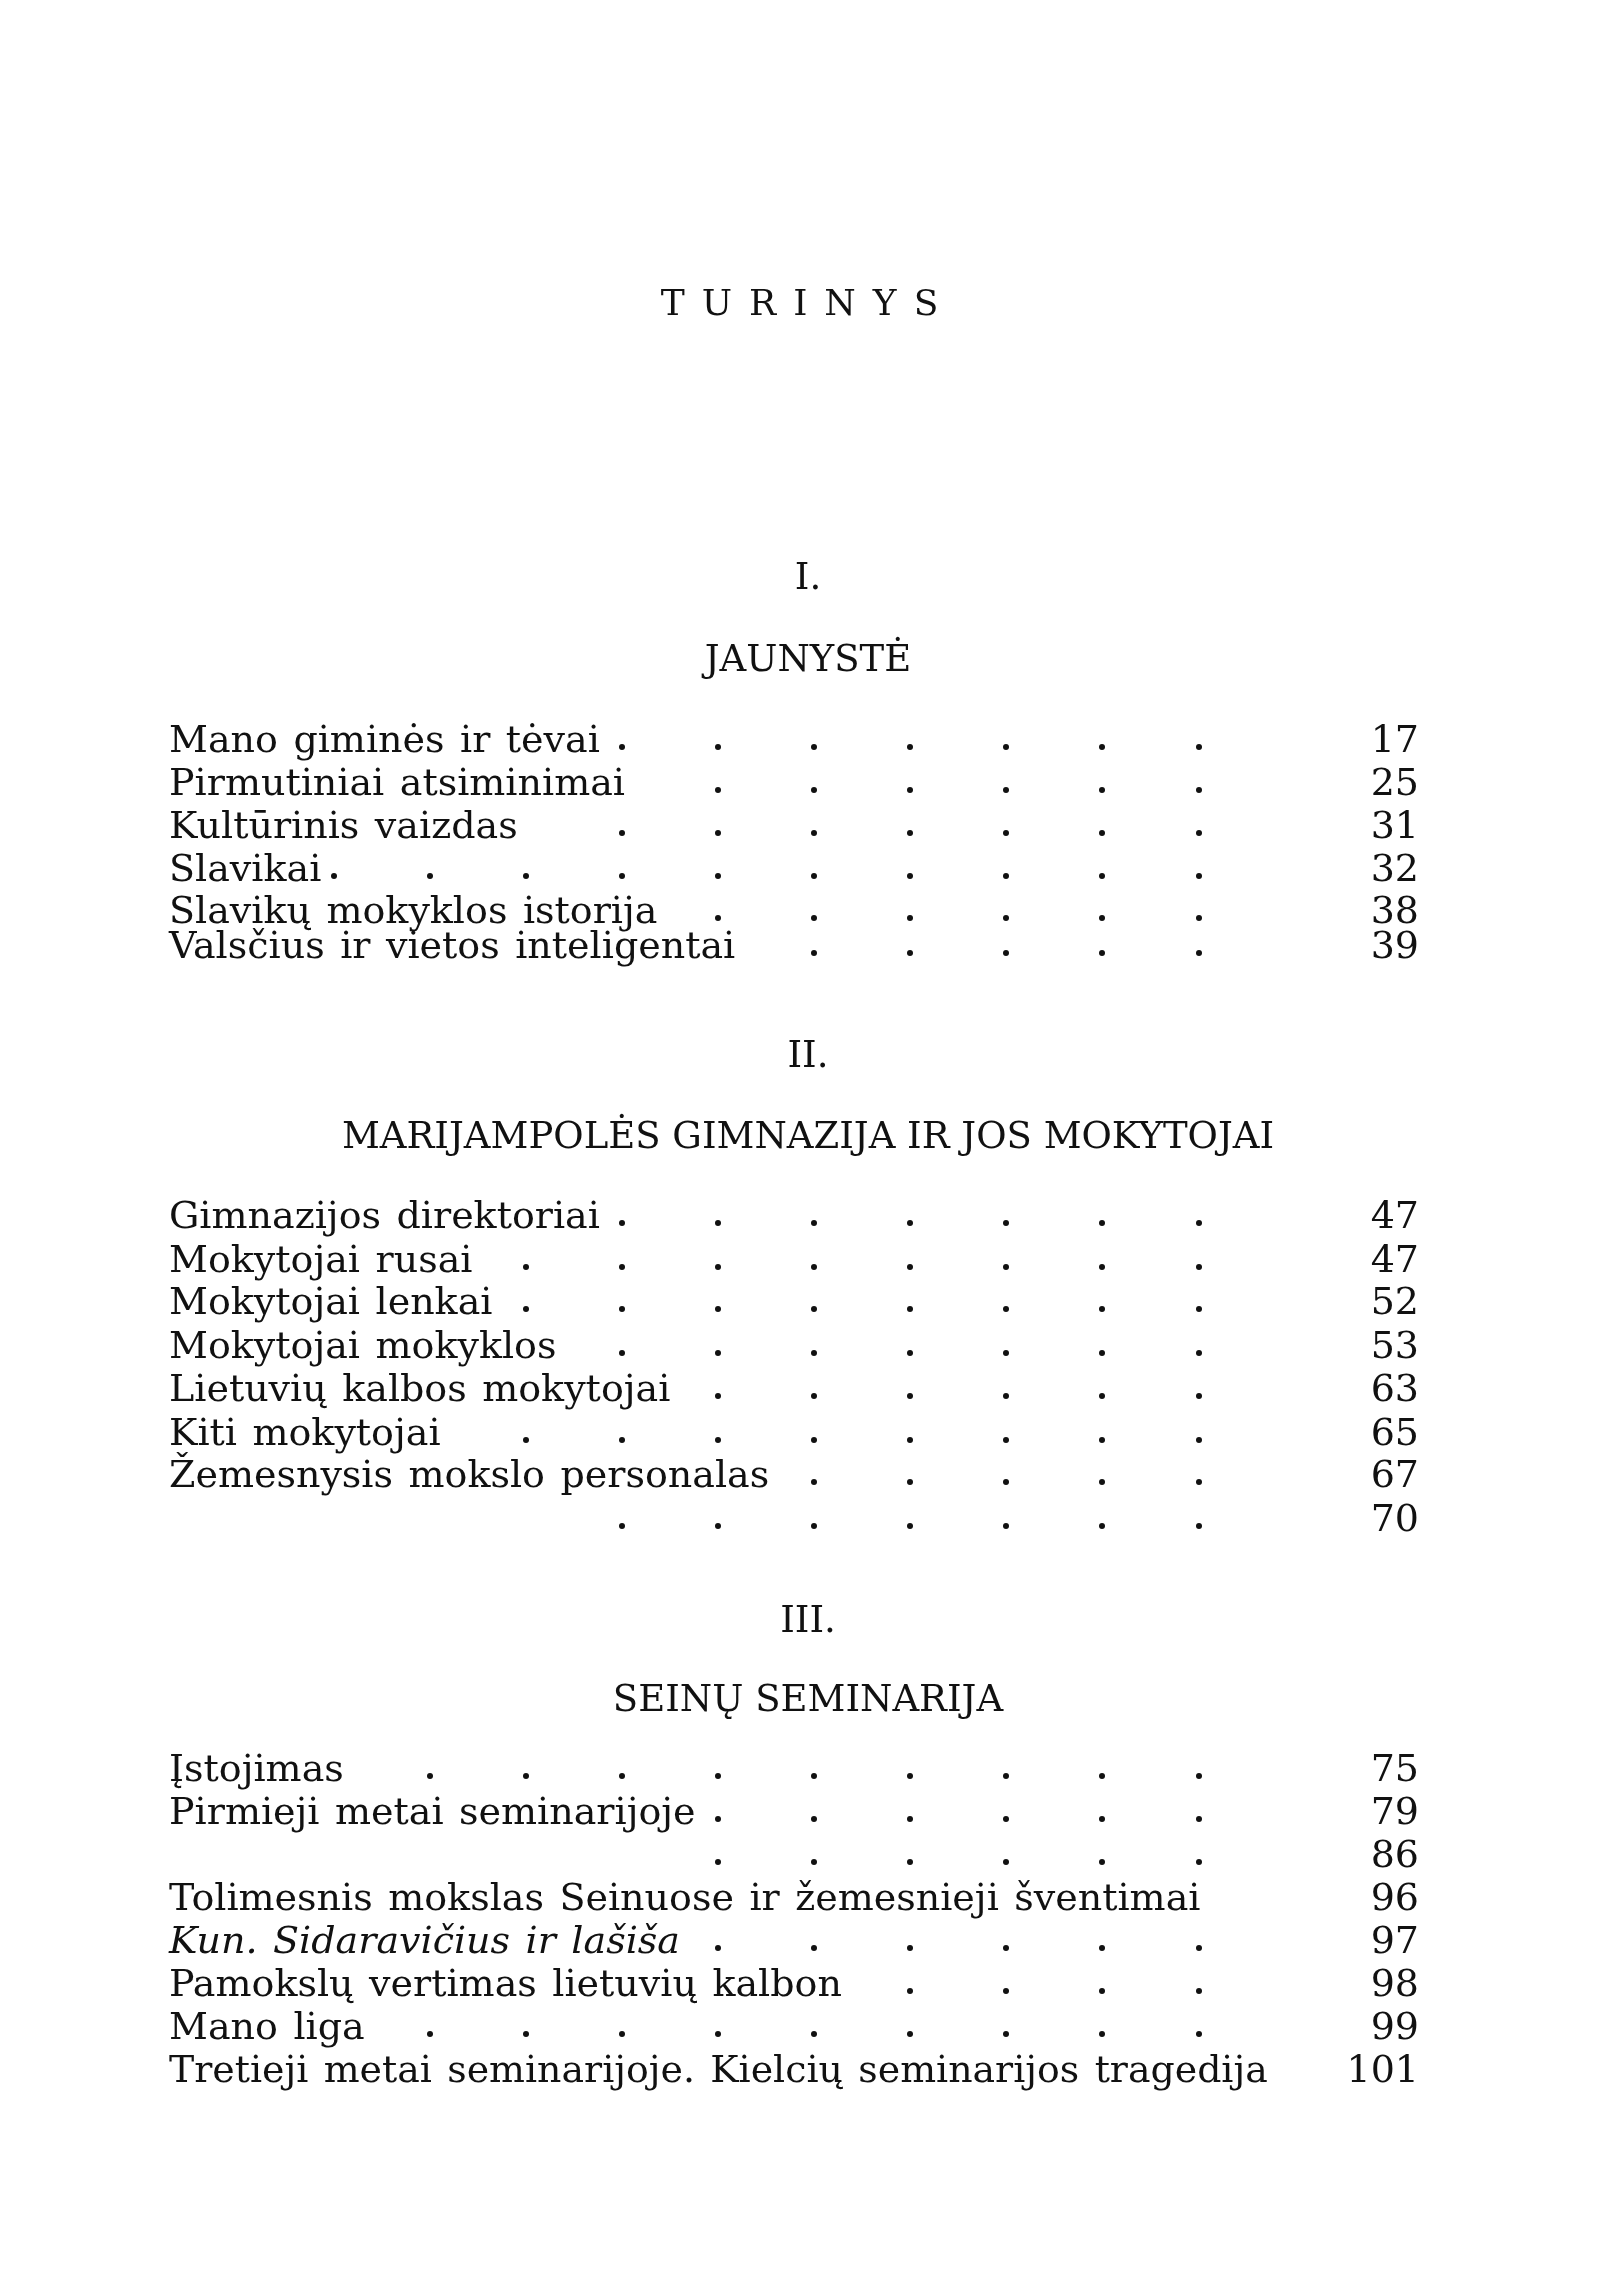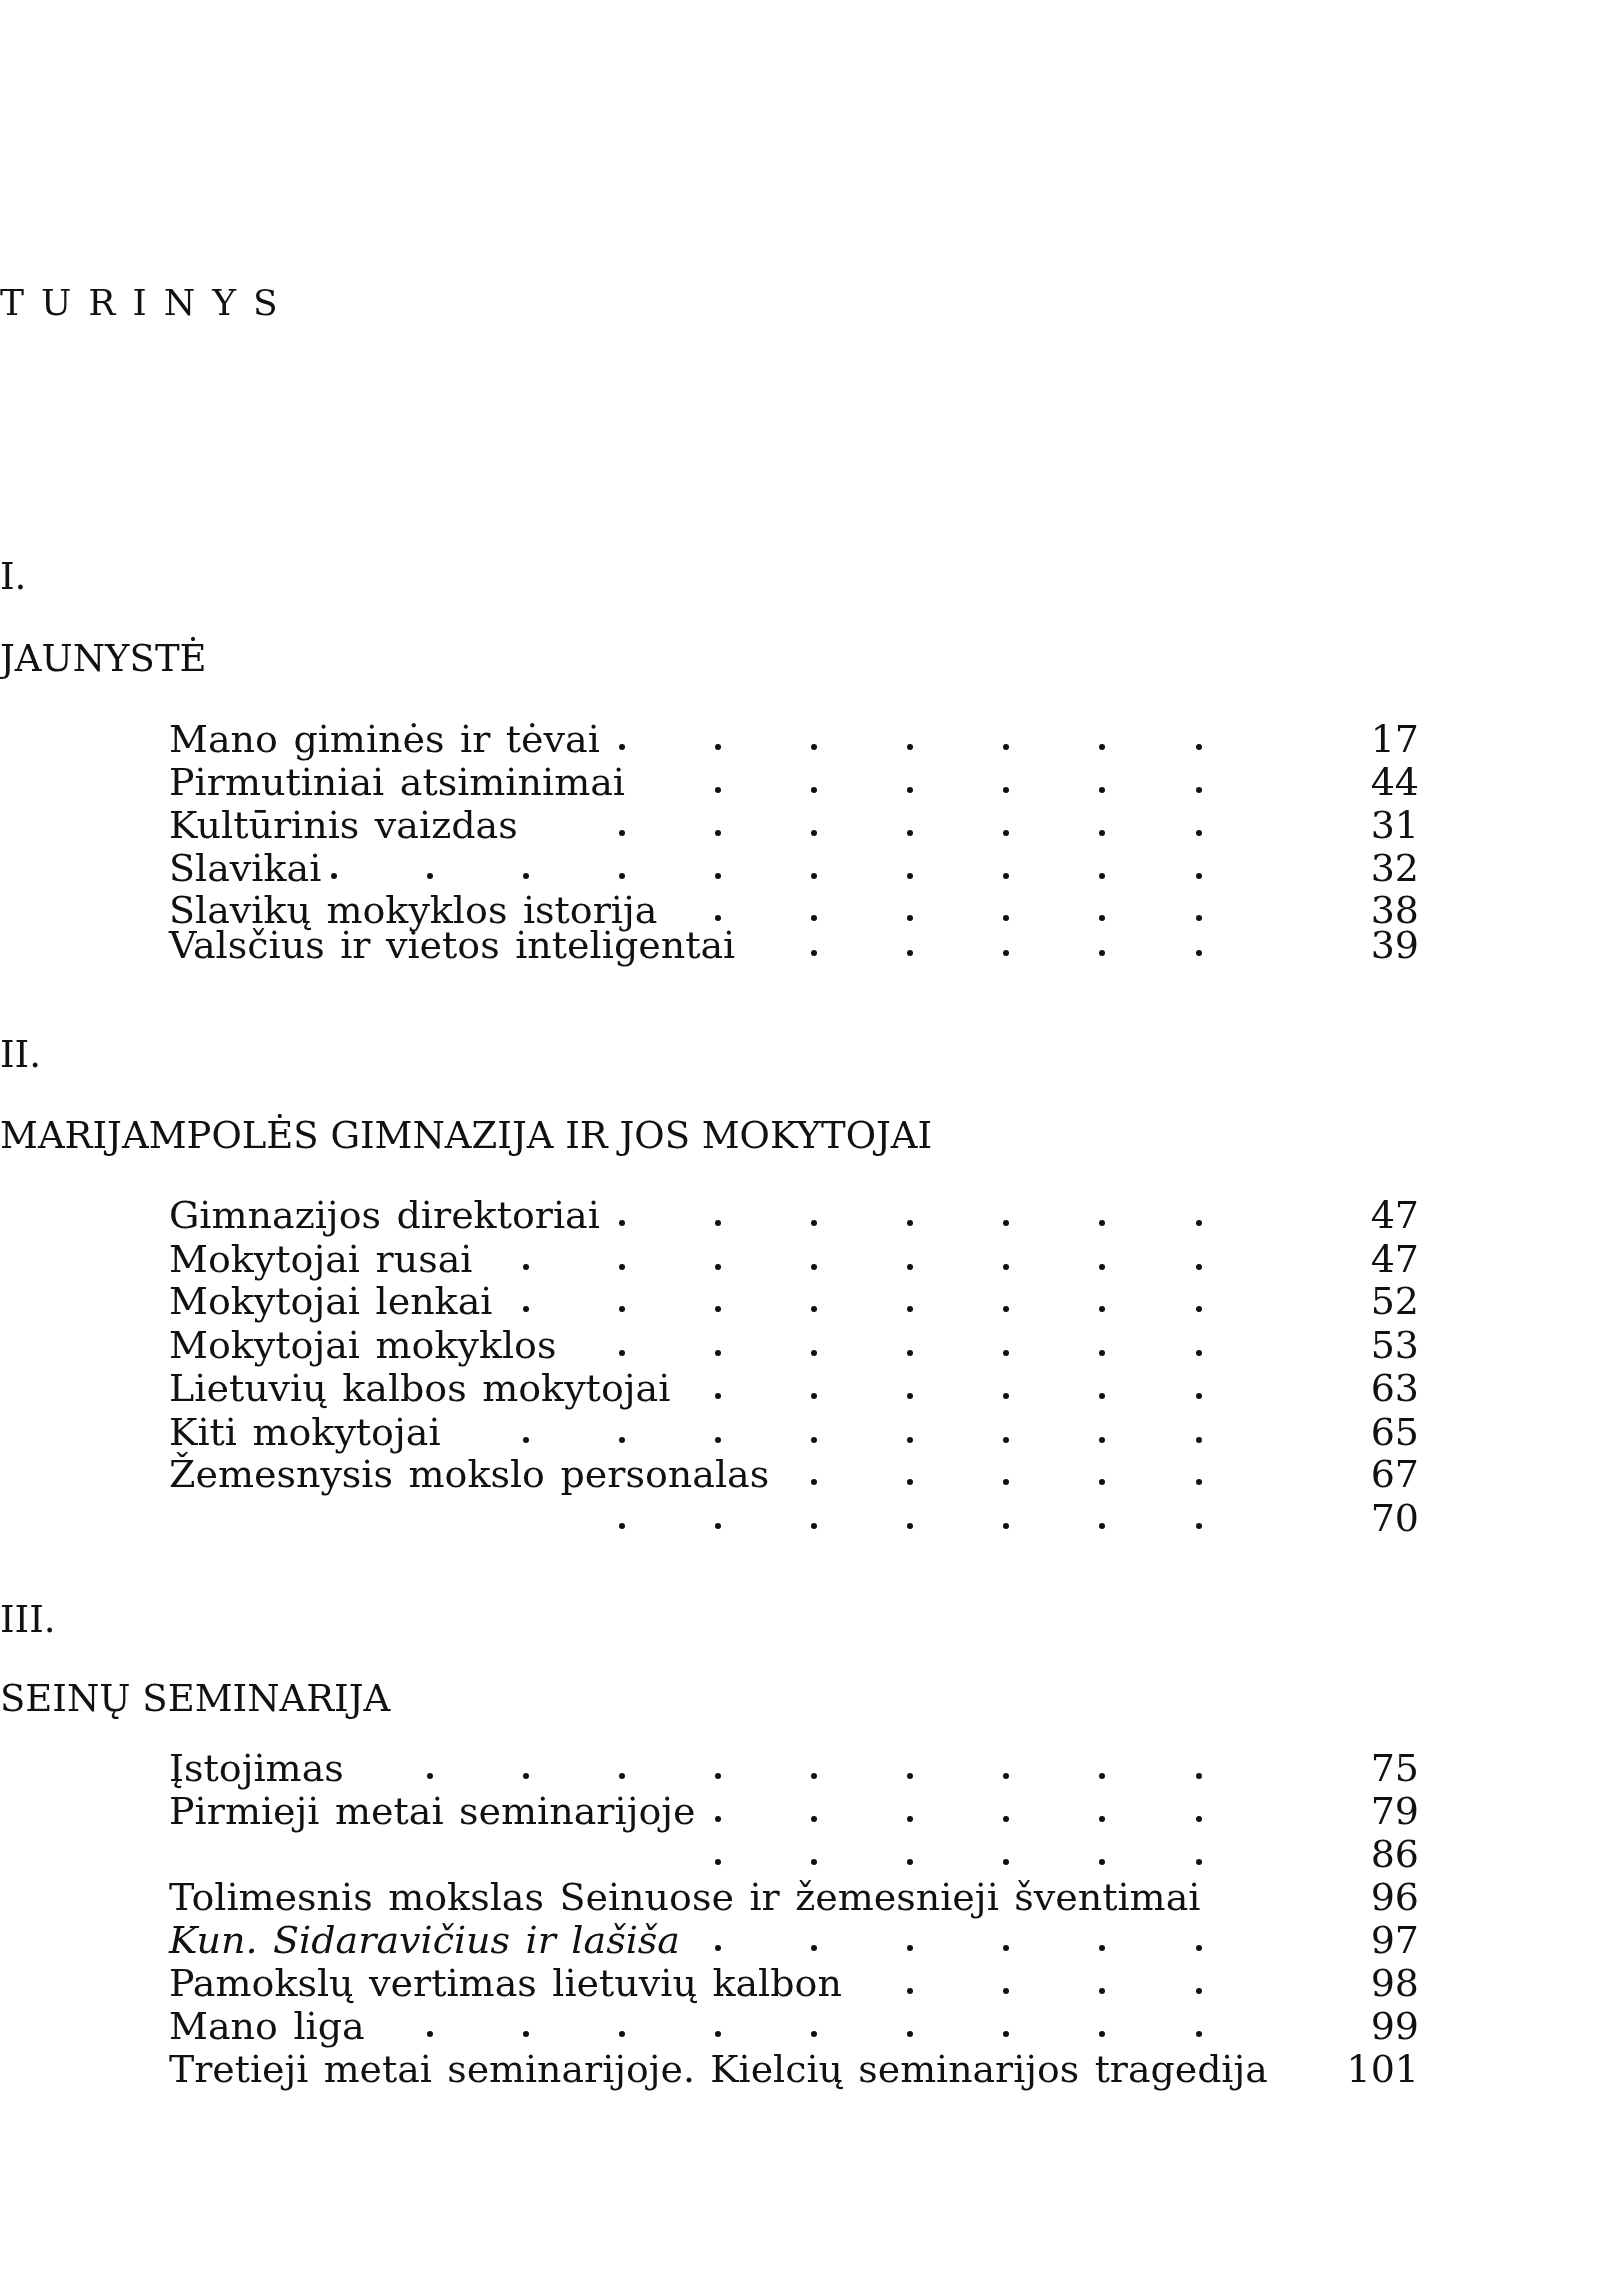--- a/index.html
+++ b/index.html
@@ -22,21 +22,21 @@
   }
   .line {
     position: absolute;
     font-size: 38px;
     line-height: 1;
     white-space: nowrap;
   }
   .center {
     left: 0;
     width: 1616px;
-    text-align: left;
+    text-align: center;
   }
   .title {
     letter-spacing: 17px;
     font-size: 36px;
   }
   .heading {
     font-size: 37px;
   }
   .entry-title {
     position: absolute;
@@ -87,21 +87,21 @@
     <span class="dot" style="left: 619px; top: 24px;"></span>
         <span class="dot" style="left: 715px; top: 24px;"></span>
         <span class="dot" style="left: 811px; top: 24px;"></span>
         <span class="dot" style="left: 907px; top: 24px;"></span>
         <span class="dot" style="left: 1003px; top: 24px;"></span>
         <span class="dot" style="left: 1099px; top: 24px;"></span>
         <span class="dot" style="left: 1196px; top: 24px;"></span>
       </div>
     <div class="toc-entry" style="top: 763px;">
       <span class="entry-title" style="top: 0px;">Pirmutiniai atsiminimai</span>
-      <span class="entry-page" style="top: 0px;">44</span>
+      <span class="entry-page" style="top: 0px;">25</span>
     <span class="dot" style="left: 715px; top: 24px;"></span>
         <span class="dot" style="left: 811px; top: 24px;"></span>
         <span class="dot" style="left: 907px; top: 24px;"></span>
         <span class="dot" style="left: 1003px; top: 24px;"></span>
         <span class="dot" style="left: 1099px; top: 24px;"></span>
         <span class="dot" style="left: 1196px; top: 24px;"></span>
       </div>
     <div class="toc-entry" style="top: 806px;">
       <span class="entry-title" style="top: 0px;">Kultūrinis vaizdas</span>
       <span class="entry-page" style="top: 0px;">31</span>

